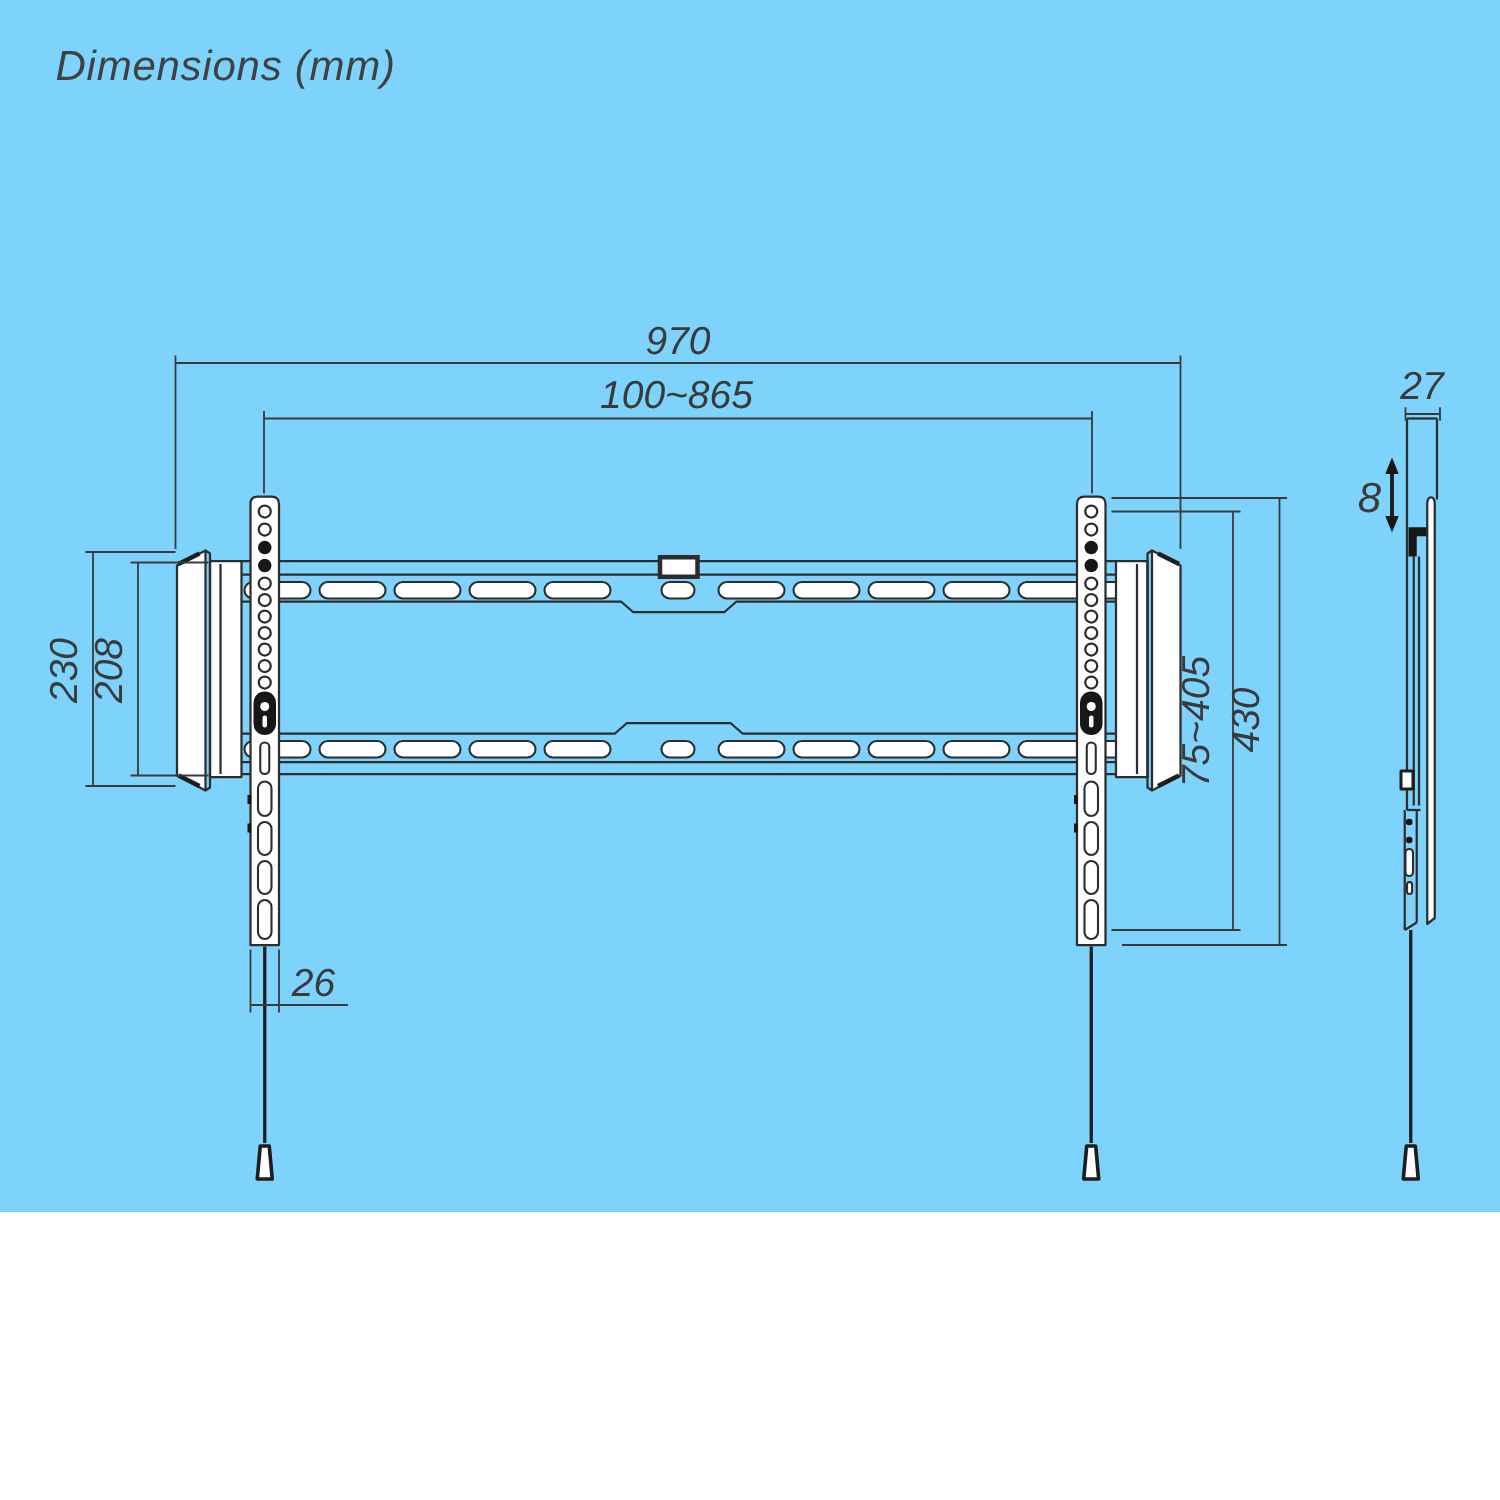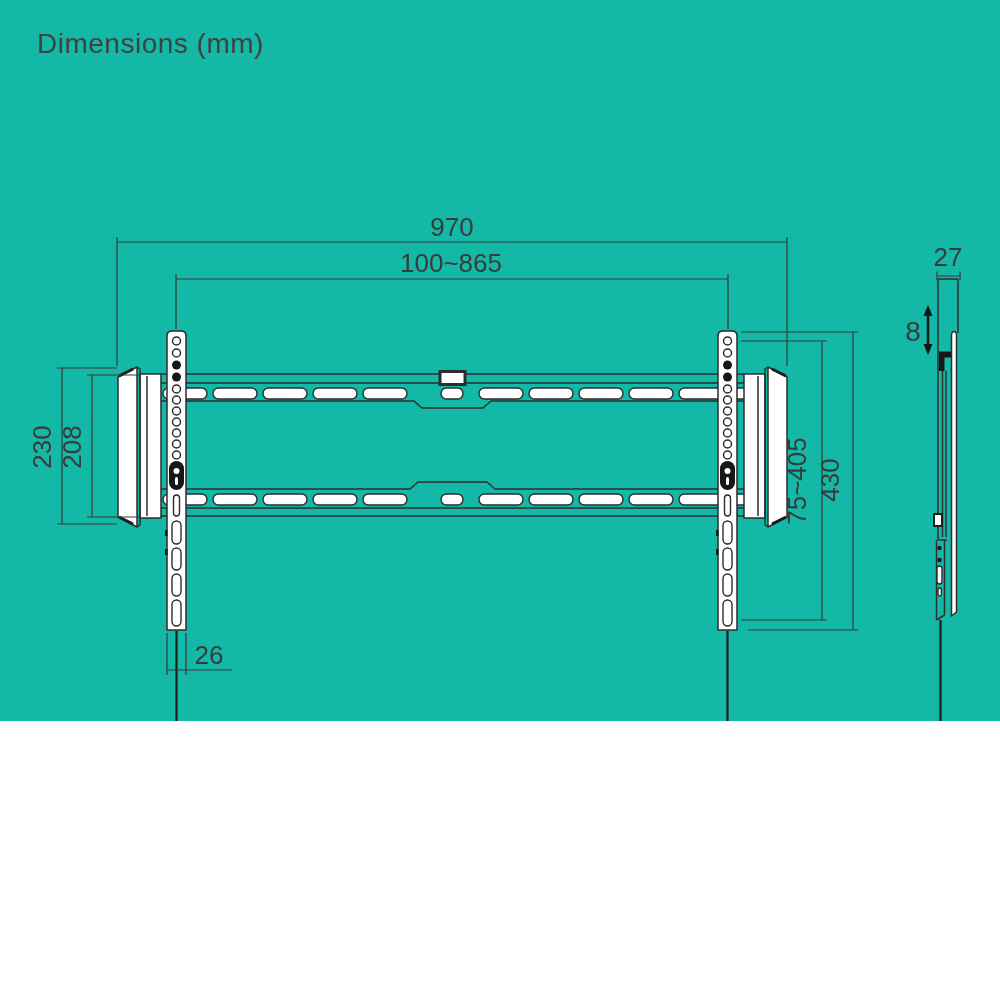--- a/index.html
+++ b/index.html
@@ -1,17 +1,17 @@
 <!DOCTYPE html>
 <html><head>
 <meta charset="utf-8">
 <style>
   html,body{margin:0;padding:0;background:#ffffff;}
-  .canvas{position:relative;width:1000px;height:721px;background:#14b8a6;overflow:hidden;
-          font-family:"Liberation Sans",sans-serif;}
+  .canvas{position:relative;width:1000px;height:808px;background:#7dd3fc;overflow:hidden;
+          font-family:"Liberation Sans",sans-serif;font-style:italic;}
   .title{position:absolute;left:37px;top:28px;font-size:28px;font-weight:500;
          color:#414141;letter-spacing:.5px;}
   svg{position:absolute;left:0;top:0;}
   .part{fill:#ffffff;stroke:#2d2d2d;stroke-width:1.5;stroke-linejoin:round;}
   .ln{fill:none;stroke:#2d2d2d;stroke-width:1.5;stroke-linejoin:round;}
   .thick{fill:none;stroke:#1d1d1d;stroke-width:3;}
   .slot{fill:#ffffff;stroke:#2d2d2d;stroke-width:1.4;}
   .hole{fill:#ffffff;stroke:#2d2d2d;stroke-width:1.5;}
   .darkfill{fill:#171717;stroke:none;}
   .dim{fill:none;stroke:#3a3a3a;stroke-width:1.2;}

